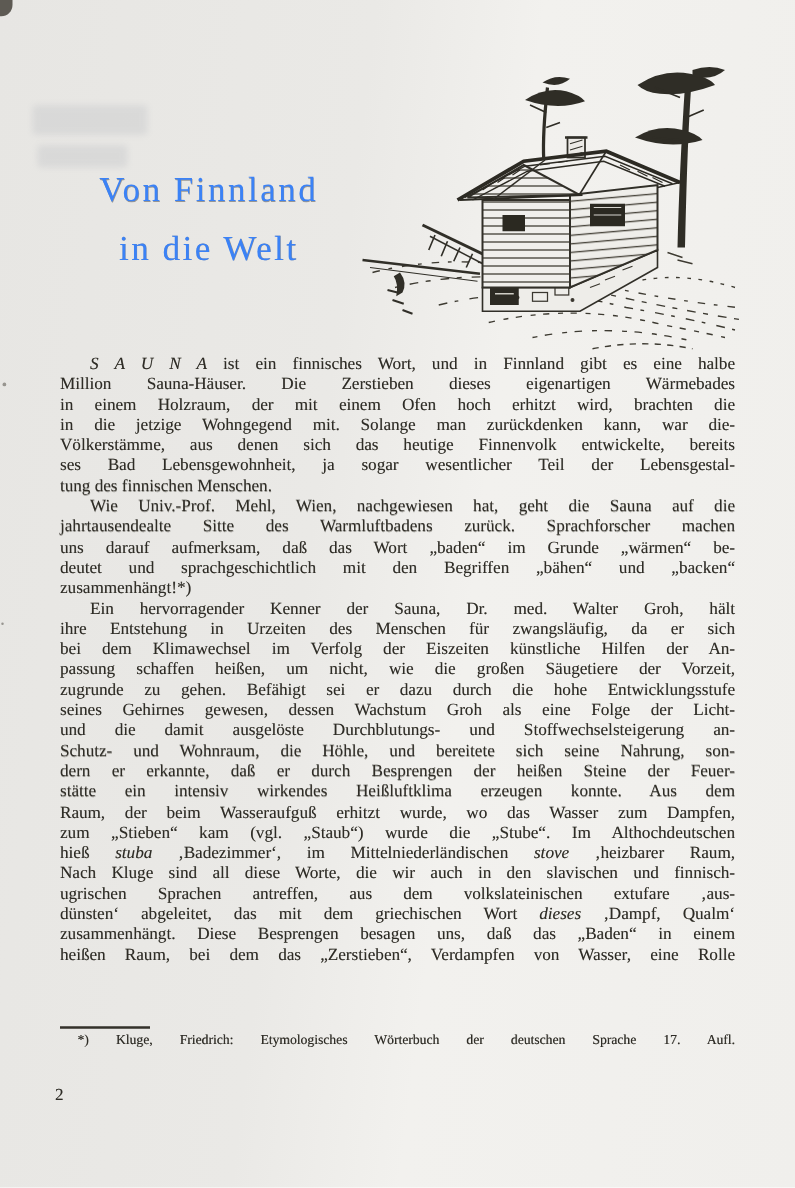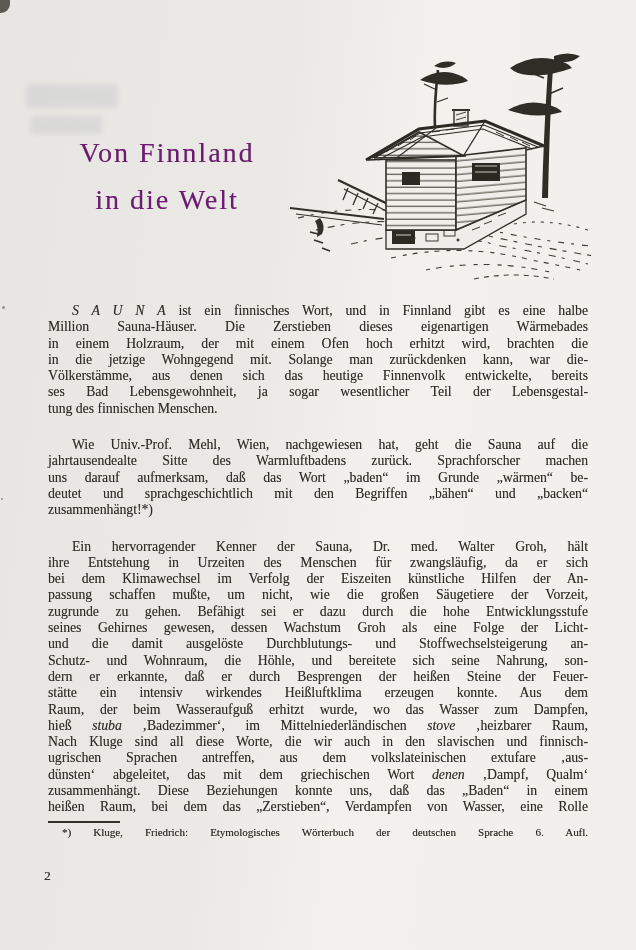--- a/index.html
+++ b/index.html
@@ -10,33 +10,33 @@
     color:#2e2c26;
   }
   .corner-blob{position:absolute;left:0;top:0;width:10px;height:13px;background:#44413a;border-radius:0 0 9px 0;opacity:.85;}
   .ghost{position:absolute;filter:blur(2.5px);opacity:.13;background:#7a8291;border-radius:3px;}
   .ghost.g1{left:26px;top:84px;width:92px;height:24px;}
   .ghost.g2{left:30px;top:116px;width:72px;height:18px;}
   .speck{position:absolute;background:#55524a;border-radius:50%;opacity:.55;}
 
   .title-block{
     position:absolute;left:66px;top:129px;width:202px;text-align:center;
-    font-size:28px;line-height:47px;letter-spacing:2px;color:#701a75;
+    font-size:28px;line-height:47px;letter-spacing:2px;color:#3b82f6;
     text-shadow:0.3px 0.3px 0.4px rgba(30,28,22,.4);
   }
   .illu{position:absolute;left:286px;top:48px;}
 
   .body-text{
     position:absolute;left:48px;top:283px;width:540px;
     font-size:13.7px;line-height:16.3px;
     text-shadow:0.2px 0.2px 0.35px rgba(42,40,32,.42);
   }
   .para .line{min-height:16.3px;}
   .line.just{text-align:justify;text-align-last:justify;}
-  .line.first{text-indent:24px;margin-top:20px;}
+  .line.first{text-indent:24px;}
 
   .fn-rule{position:absolute;left:48px;top:821px;width:72px;height:1.6px;background:#33312a;}
   .footnote{
     position:absolute;left:48px;top:826px;width:540px;
     font-size:10.9px;line-height:13.6px;
     text-shadow:0.25px 0.25px 0.3px rgba(40,38,30,.55);
   }
   .fn-line1{text-align:justify;text-align-last:justify;text-indent:14px;}
   .page-number{position:absolute;left:44px;top:868px;font-size:13.5px;
     text-shadow:0.25px 0.25px 0.3px rgba(40,38,30,.5);}
@@ -157,35 +157,36 @@
       <div class="line just first">Wie Univ.-Prof. Mehl, Wien, nachgewiesen hat, geht die Sauna auf die</div>
       <div class="line just">jahrtausendealte Sitte des Warmluftbadens zurück. Sprachforscher machen</div>
       <div class="line just">uns darauf aufmerksam, daß das Wort „baden“ im Grunde „wärmen“ be-</div>
       <div class="line just">deutet und sprachgeschichtlich mit den Begriffen „bähen“ und „backen“</div>
       <div class="line">zusammenhängt!*)</div>
     </div>
     <div class="para">
       <div class="line just first">Ein hervorragender Kenner der Sauna, Dr. med. Walter Groh, hält</div>
       <div class="line just">ihre Entstehung in Urzeiten des Menschen für zwangsläufig, da er sich</div>
       <div class="line just">bei dem Klimawechsel im Verfolg der Eiszeiten künstliche Hilfen der An-</div>
-      <div class="line just">passung schaffen mußte, um nicht, wie die großen Säugetiere der Vorzeit,</div>
+      <div class="line just">passung schaffen heißen, um nicht, wie die großen Säugetiere der Vorzeit,</div>
       <div class="line just">zugrunde zu gehen. Befähigt sei er dazu durch die hohe Entwicklungsstufe</div>
       <div class="line just">seines Gehirnes gewesen, dessen Wachstum Groh als eine Folge der Licht-</div>
       <div class="line just">und die damit ausgelöste Durchblutungs- und Stoffwechselsteigerung an-</div>
       <div class="line just">Schutz- und Wohnraum, die Höhle, und bereitete sich seine Nahrung, son-</div>
       <div class="line just">dern er erkannte, daß er durch Besprengen der heißen Steine der Feuer-</div>
       <div class="line just">stätte ein intensiv wirkendes Heißluftklima erzeugen konnte. Aus dem</div>
       <div class="line just">Raum, der beim Wasseraufguß erhitzt wurde, wo das Wasser zum Dampfen,</div>
+      <div class="line just">zum „Stieben“ kam (vgl. „Staub“) wurde die „Stube“. Im Althochdeutschen</div>
       <div class="line just">hieß <i>stuba</i> ‚Badezimmer‘, im Mittelniederländischen <i>stove</i> ‚heizbarer Raum,</div>
       <div class="line just">Nach Kluge sind all diese Worte, die wir auch in den slavischen und finnisch-</div>
       <div class="line just">ugrischen Sprachen antreffen, aus dem volkslateinischen extufare ‚aus-</div>
-      <div class="line just">dünsten‘ abgeleitet, das mit dem griechischen Wort <i>denen</i> ‚Dampf, Qualm‘</div>
-      <div class="line just">zusammenhängt. Diese Beziehungen konnte uns, daß das „Baden“ in einem</div>
+      <div class="line just">dünsten‘ abgeleitet, das mit dem griechischen Wort <i>dieses</i> ‚Dampf, Qualm‘</div>
+      <div class="line just">zusammenhängt. Diese Besprengen besagen uns, daß das „Baden“ in einem</div>
       <div class="line just">heißen Raum, bei dem das „Zerstieben“, Verdampfen von Wasser, eine Rolle</div>
     </div>
   </div>
 
 <div class="fn-rule"></div>
 <div class="footnote">
-  <div class="fn-line1">*) Kluge, Friedrich: Etymologisches Wörterbuch der deutschen Sprache 6. Aufl.</div>
+  <div class="fn-line1">*) Kluge, Friedrich: Etymologisches Wörterbuch der deutschen Sprache 17. Aufl.</div>
 </div>
 
 <div class="page-number">2</div>
 
 </body></html>

